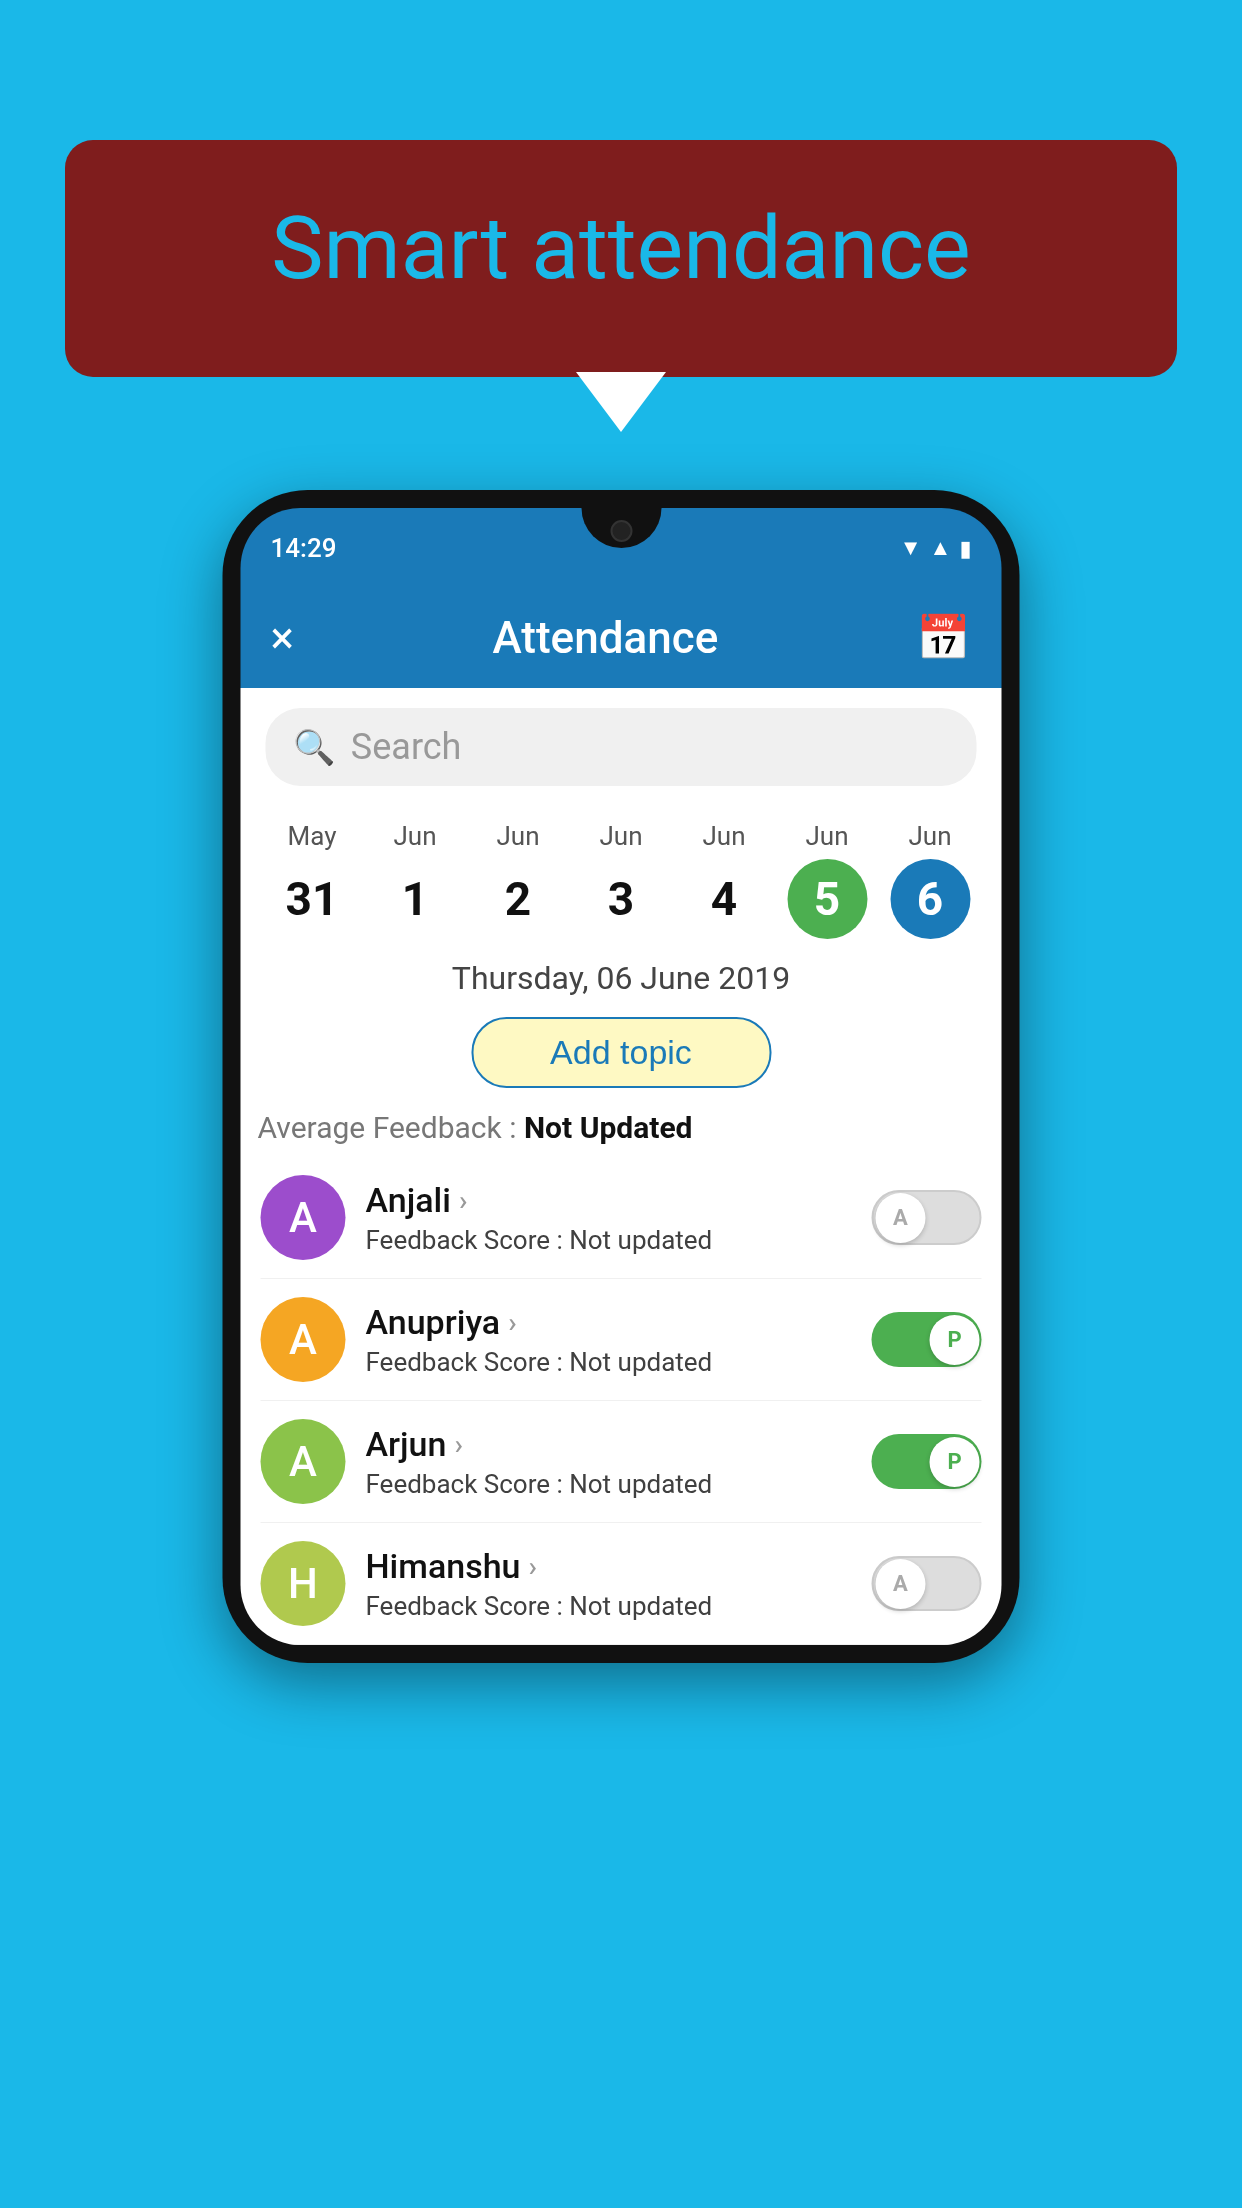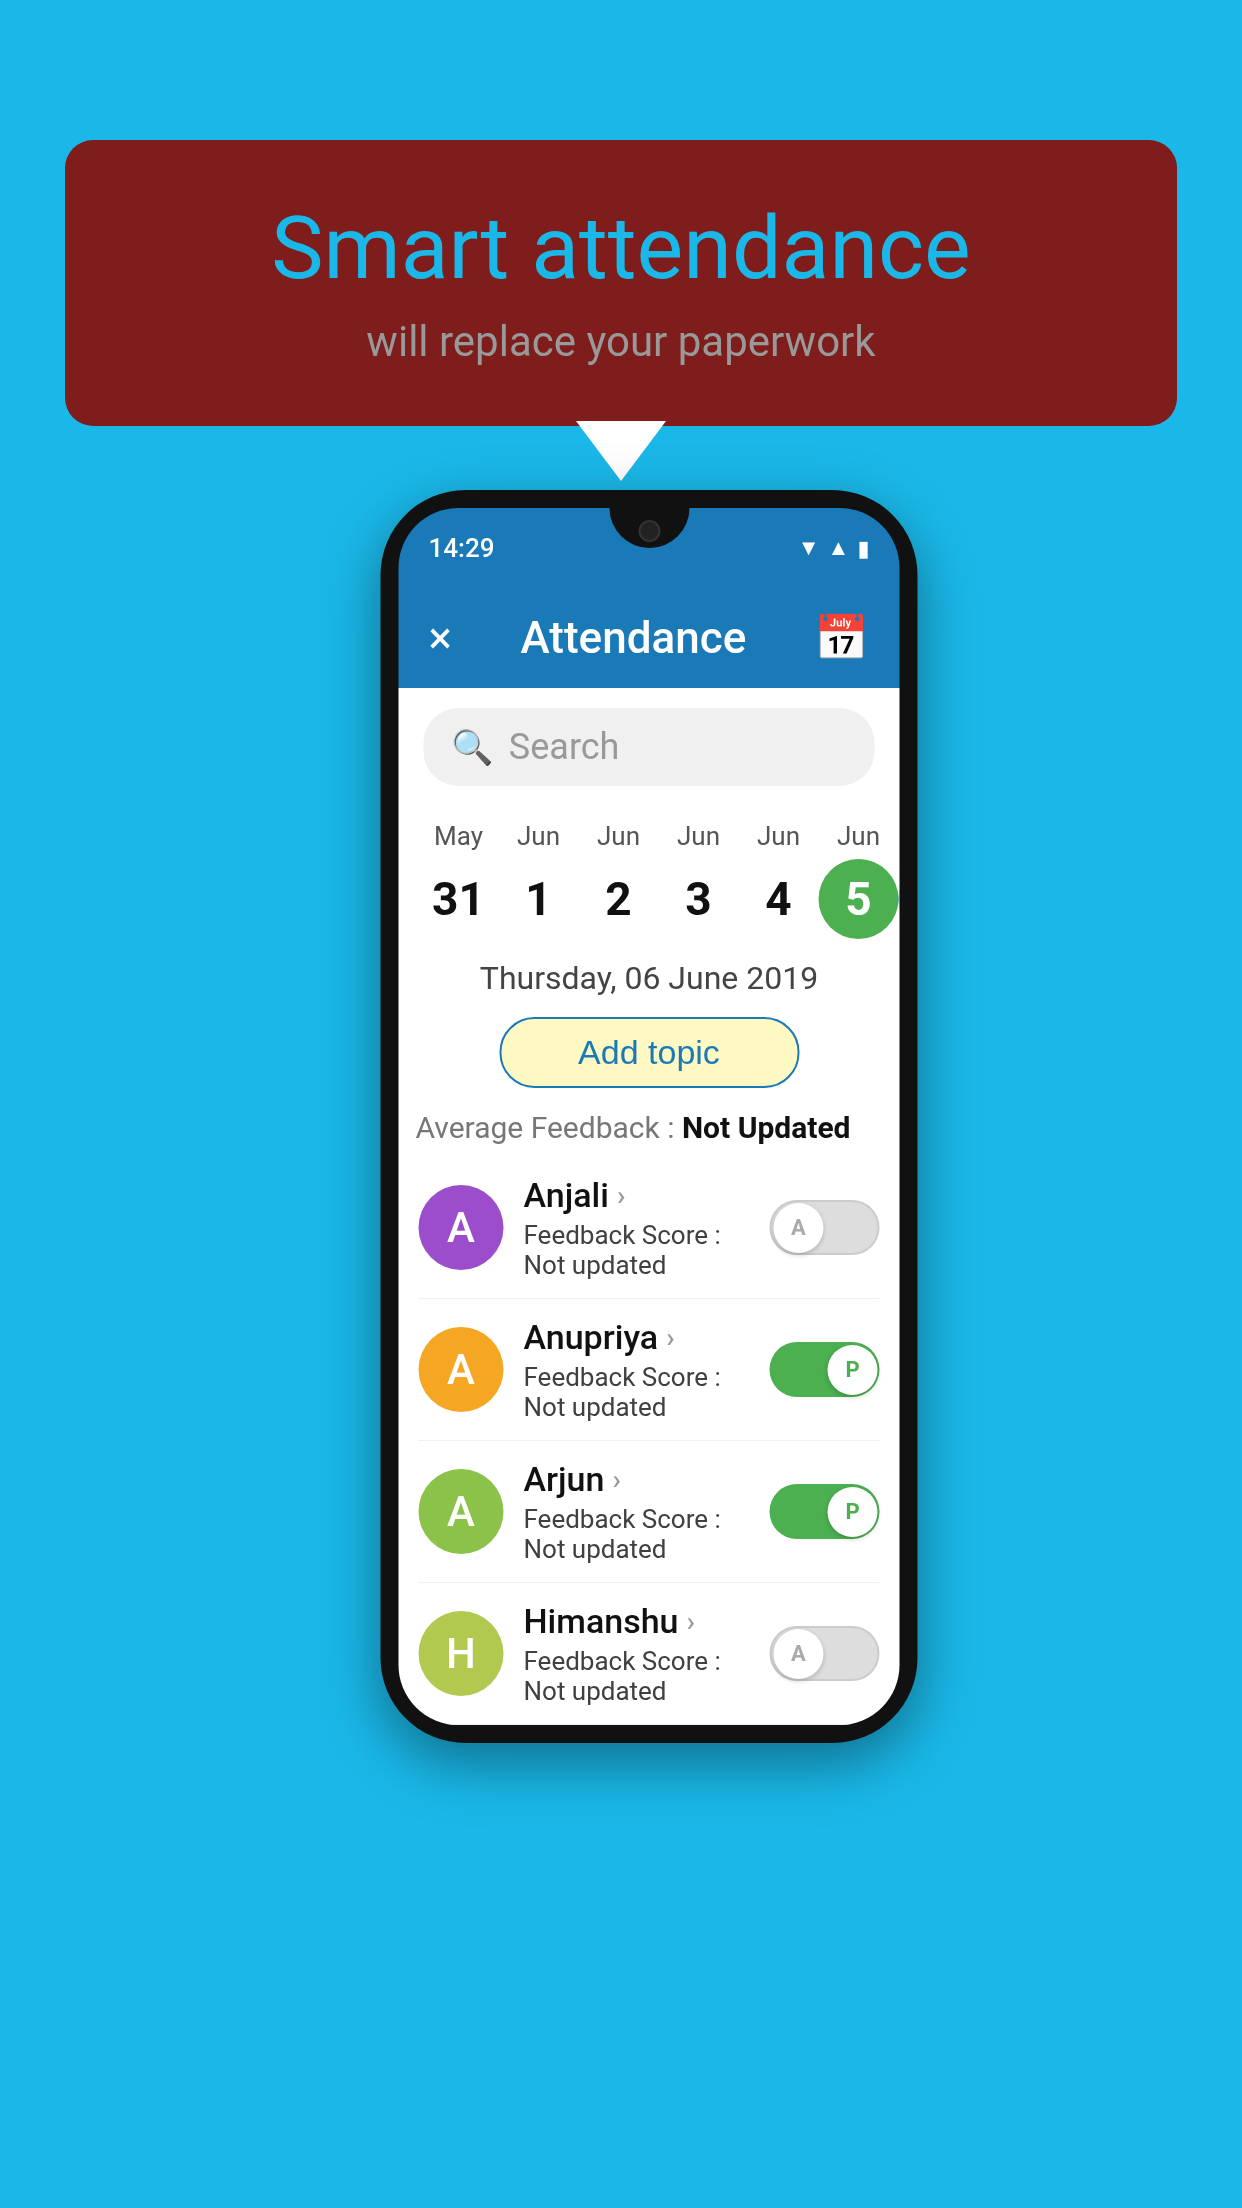--- a/index.html
+++ b/index.html
@@ -55,22 +55,21 @@
       color: #999;
       font-weight: 400;
     }
 
     
     .phone-container {
       position: absolute;
       top: 490px;
       left: 50%;
       transform: translateX(-50%);
-      width: 537px;
-      margin-left: 28px;
+      width: 797px;
     }
 
     .phone-outer {
       background: #111;
       border-radius: 85px;
       padding: 18px;
       position: relative;
       box-shadow: 0 20px 60px rgba(0,0,0,0.4);
     }
 
@@ -354,21 +353,20 @@
     .toggle-track.on .toggle-thumb {
       color: #4caf50;
     }
   </style>
 </head>
 <body>
 
 <div class="speech-bubble-container">
   <div class="speech-bubble">
     <div class="bubble-title">Smart attendance</div>
-    <div class="bubble-subtitle">will replace your paperwork</div>
   </div>
 </div>
 
 <div class="phone-container">
   <div class="phone-outer">
 
     <div class="phone-notch-bar">
       <span class="status-time">14:29</span>
       <div class="phone-notch-cutout">
         <div class="phone-camera"></div>

